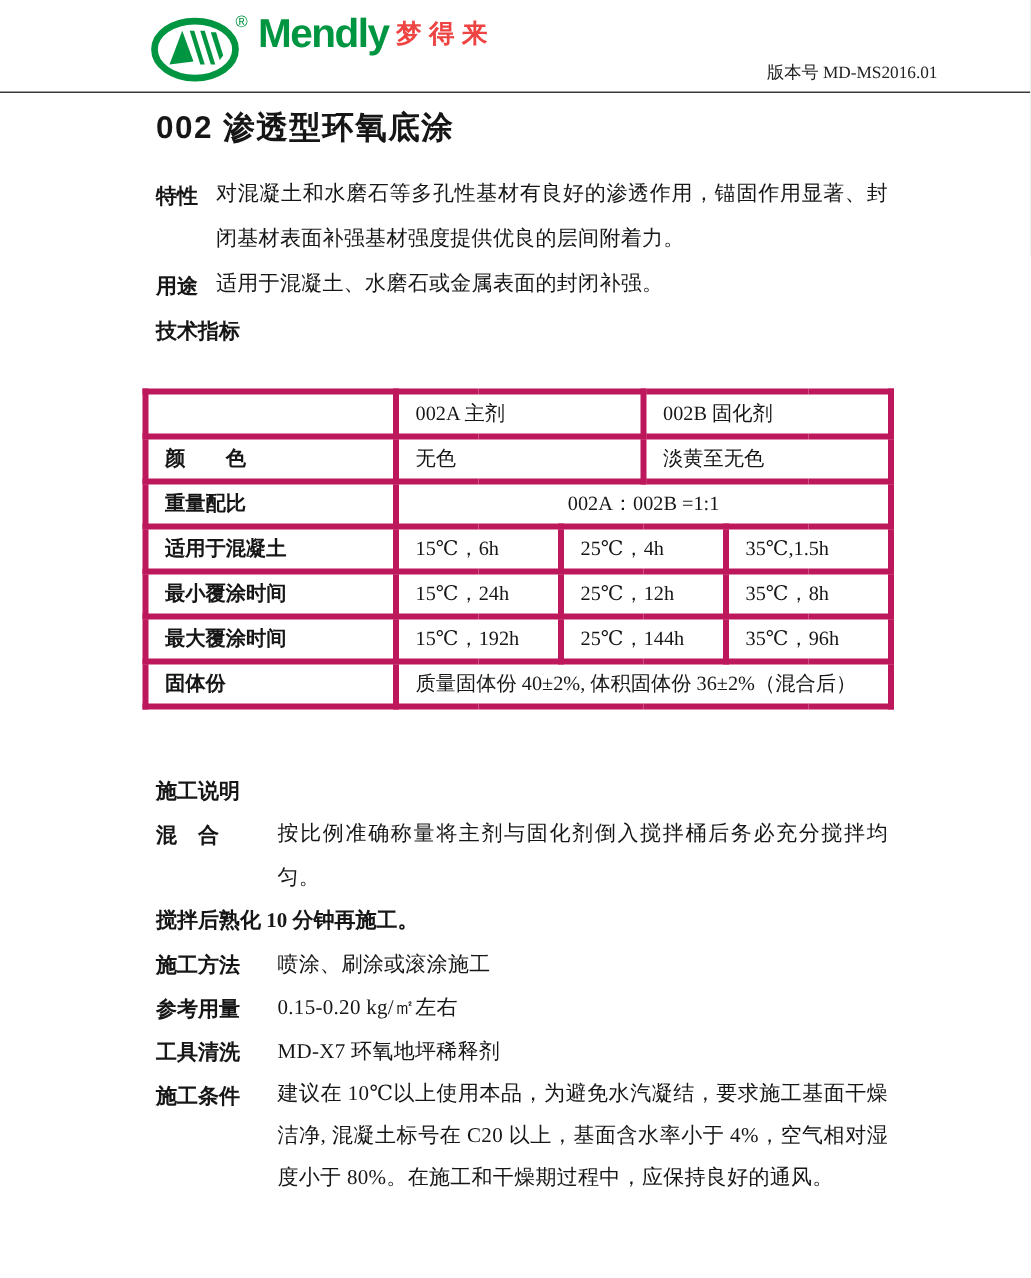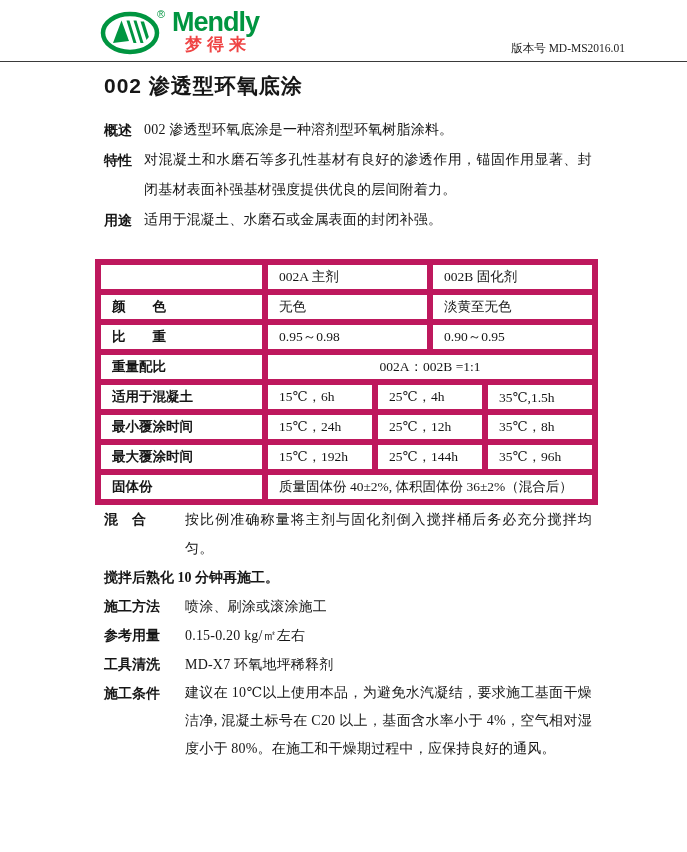--- a/index.html
+++ b/index.html
@@ -6,21 +6,21 @@
   html,body { background:#e8e8e8; }
   body { font-family:"Liberation Serif","DejaVu Serif",serif; color:#161616; }
   .page { width:687px; height:852px; background:#ffffff; margin:0 auto; overflow:hidden; position:relative; }
 
   
   .header { width:687px; height:62px; border-bottom:1.4px solid #3a3a3a;
             display:flex; justify-content:space-between; align-items:flex-start;
             padding:7px 62px 0 100px; }
   .logo { display:flex; align-items:flex-start; }
   .logo-mark { width:70px; height:48px; }
-  .logo-text { display:flex; flex-direction:column; align-items:center; margin-left:2px; margin-top:2px; }
+  .logo-text { display:flex; flex-direction:row; align-items:center; margin-left:2px; margin-top:2px; }
   .brand { font-family:"Liberation Sans","DejaVu Sans",sans-serif; font-weight:bold;
            font-size:27px; line-height:26px; letter-spacing:-1px; }
   .brand-cn { font-family:"Liberation Sans","DejaVu Sans",sans-serif; font-weight:bold;
               font-size:17px; line-height:19px; letter-spacing:5px; text-indent:5px; }
   .version { font-size:11.5px; color:#222; margin-top:34px; }
 
   
   .content { padding:0 95px; }
   .page-title { font-family:"Liberation Sans","DejaVu Sans",sans-serif; font-weight:bold;
                 font-size:21px; line-height:30px; margin:9px 0 2px 9px; letter-spacing:1px; }
@@ -28,21 +28,21 @@
   .intro { margin:14px 0 0 9px; }
   .irow { display:flex; }
   .irow .lbl { width:40px; flex:0 0 40px; font-family:"Liberation Sans","DejaVu Sans",sans-serif;
                font-weight:bold; font-size:14px; line-height:30px; }
   .irow .txt { flex:1; font-size:14px; line-height:30px; text-align:justify; letter-spacing:0.2px; }
   .sec-heading { font-family:"Liberation Sans","DejaVu Sans",sans-serif; font-weight:bold;
                  font-size:14px; line-height:30px; margin-left:9px; }
 
   
   table.spec { border-collapse:collapse; width:497px; margin-top:24px; table-layout:fixed; }
-  table.spec td { border:6px solid #be185d; height:30px; font-size:13.5px; padding:0 4px 0 11px;
+  table.spec td { border:4px solid #be185d; height:30px; font-size:13.5px; padding:0 4px 0 11px;
                   vertical-align:middle; overflow:hidden; white-space:nowrap; }
   table.spec td.rowlbl { font-family:"Liberation Sans","DejaVu Sans",sans-serif; font-weight:bold; font-size:13.5px; }
   table.spec td.center { text-align:center; padding-left:4px; }
 
   
   .construct { margin:0 0 0 9px; }
   .construct .heading-gap { margin-top:39px; }
   .crow { display:flex; }
   .crow .lbl { width:81px; flex:0 0 81px; font-family:"Liberation Sans","DejaVu Sans",sans-serif;
                font-weight:bold; font-size:14px; line-height:29px; }
@@ -72,31 +72,28 @@
     </div>
     <div class="version">版本号 MD-MS2016.01</div>
   </div>
 
   <div class="content">
 
     <div class="page-title">002 渗透型环氧底涂</div>
 
     <div class="intro">
       <div class="irow">
-        <span class="lbl">概述</span>
-        <span class="txt">002 渗透型环氧底涂是一种溶剂型环氧树脂涂料。</span>
-      </div>
-      <div class="irow">
         <span class="lbl">特性</span>
         <span class="txt">对混凝土和水磨石等多孔性基材有良好的渗透作用，锚固作用显著、封闭基材表面补强基材强度提供优良的层间附着力。</span>
       </div>
       <div class="irow">
         <span class="lbl">用途</span>
         <span class="txt">适用于混凝土、水磨石或金属表面的封闭补强。</span>
       </div>
+      <div class="sec-heading" style="margin-left:0">技术指标</div>
     </div>
 
     <table class="spec">
       <colgroup>
         <col style="width:167px">
         <col style="width:55px">
           <col style="width:55px">
           <col style="width:55px">
         <col style="width:55px">
           <col style="width:55px">
@@ -105,25 +102,20 @@
       <tbody>
         <tr>
           <td class="rowlbl"></td>
           <td colspan="3">002A 主剂</td>
           <td colspan="3">002B 固化剂</td>
         </tr>
         <tr>
           <td class="rowlbl">颜　　色</td>
           <td colspan="3">无色</td>
           <td colspan="3">淡黄至无色</td>
-        </tr>
-        <tr>
-          <td class="rowlbl">比　　重</td>
-          <td colspan="3">0.95～0.98</td>
-          <td colspan="3">0.90～0.95</td>
         </tr>
         <tr>
           <td class="rowlbl">重量配比</td>
           <td colspan="6" class="center">002A：002B =1:1</td>
         </tr>
         <tr>
           <td class="rowlbl">适用于混凝土</td>
           <td colspan="2">15℃，6h</td>
           <td colspan="2">25℃，4h</td>
           <td colspan="2">35℃,1.5h</td>
@@ -141,20 +133,21 @@
           <td colspan="2">35℃，96h</td>
         </tr>
         <tr>
           <td class="rowlbl">固体份</td>
           <td colspan="6">质量固体份 40±2%, 体积固体份 36±2%（混合后）</td>
         </tr>
       </tbody>
     </table>
 
     <div class="construct">
+      <div class="sec-heading heading-gap" style="margin-left:0">施工说明</div>
 
       <div class="crow">
         <span class="lbl">混　合</span>
         <span class="txt">按比例准确称量将主剂与固化剂倒入搅拌桶后务必充分搅拌均匀。</span>
       </div>
       <div class="cont-line">搅拌后熟化 10 分钟再施工。</div>
 
       <div class="crow">
         <span class="lbl">施工方法</span>
         <span class="txt">喷涂、刷涂或滚涂施工</span>

